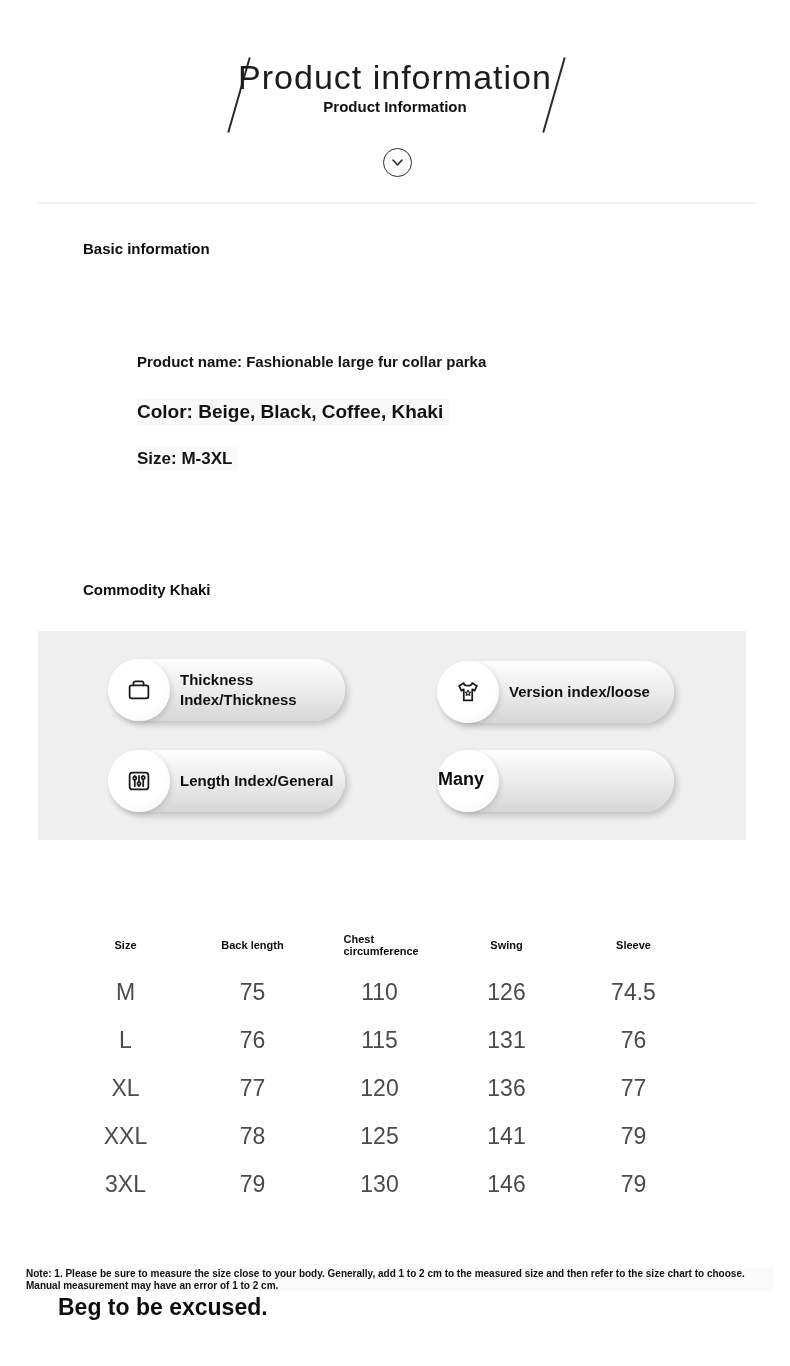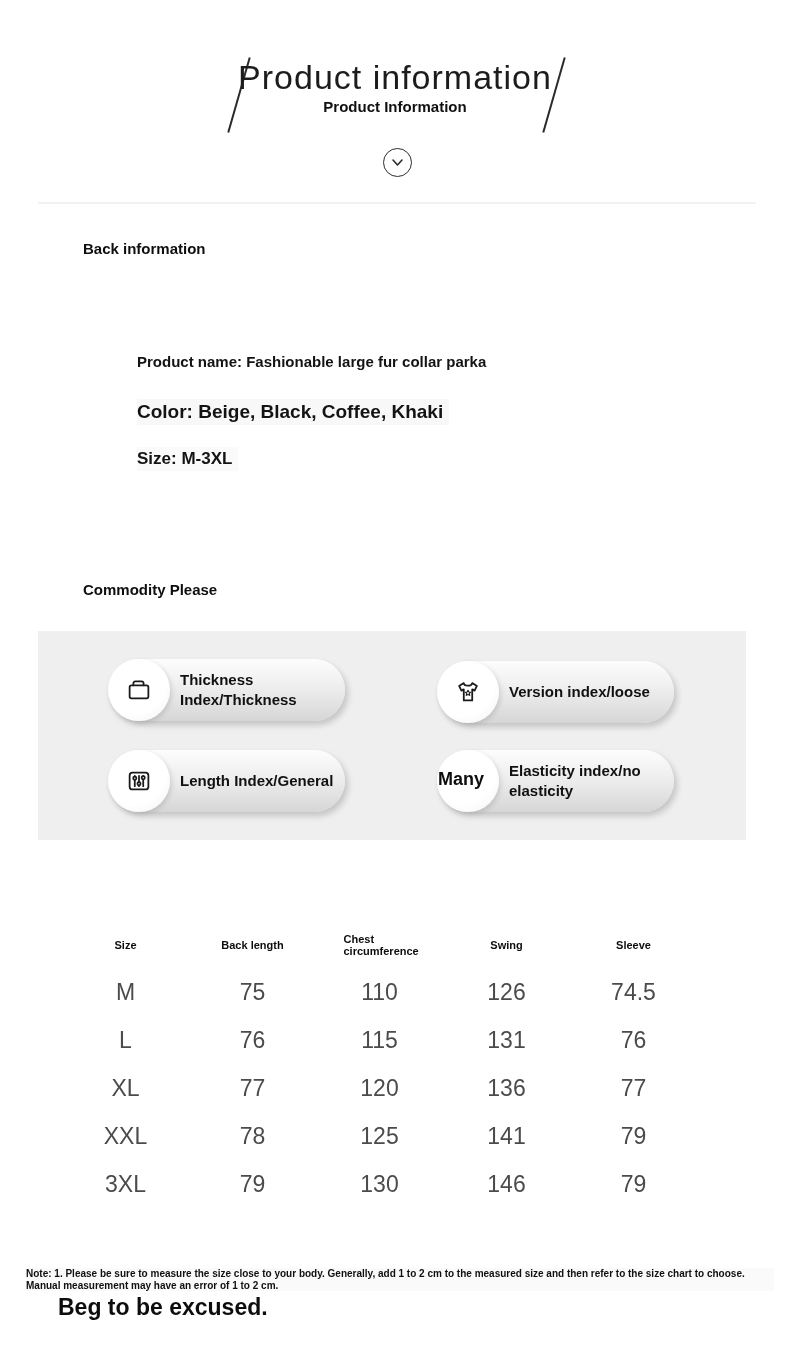--- a/index.html
+++ b/index.html
@@ -123,26 +123,26 @@
 <div class="abs slash slash-right"></div>
 <div class="abs main-title">Product information</div>
 <div class="abs sub-title">Product Information</div>
 <div class="abs chevron-btn">
   <svg width="13" height="9" viewBox="0 0 13 9">
     <polyline points="2,2 6.5,7 11,2" fill="none" stroke="#2c2c2c" stroke-width="1.6" stroke-linecap="round" stroke-linejoin="round"></polyline>
   </svg>
 </div>
 
 <div class="abs divider"></div>
-<div class="abs section-heading h-basic">Back information</div>
+<div class="abs section-heading h-basic">Basic information</div>
 <div class="abs info-line product-name">Product name: Fashionable large fur collar parka</div>
 <div class="abs info-line color-line">Color: Beige, Black, Coffee, Khaki</div>
 <div class="abs info-line size-line">Size: M-3XL</div>
 
-<div class="abs section-heading h-commodity">Commodity Please</div>
+<div class="abs section-heading h-commodity">Commodity Khaki</div>
 
 <div class="abs commodity-panel">
 
   <div class="pill pill-1">
     <div class="pill-circle">
       <svg class="icon-svg" width="30" height="30" viewBox="0 0 32 32">
         <path d="M10 11 V9 a2.2 2.2 0 0 1 2.2 -2.2 h6.5 a2.2 2.2 0 0 1 2.2 2.2 v2"></path>
         <rect x="6" y="11" width="20" height="14" rx="2"></rect>
       </svg>
     </div>
@@ -170,21 +170,20 @@
         <circle cx="16" cy="19" r="1.7" fill="#fff"></circle>
         <circle cx="20.5" cy="12.5" r="1.7" fill="#fff"></circle>
       </svg>
     </div>
     <div class="pill-label">Length Index/General</div>
   </div>
 
   <div class="pill pill-4">
     <div class="pill-circle"></div>
     <div class="many-badge">Many</div>
-    <div class="pill-label">Elasticity index/no elasticity</div>
   </div>
 
 </div>
 
 <div class="abs size-table">
   <div class="t-row t-head">
     <div class="cell">Size</div>
     <div class="cell">Back length</div>
     <div class="cell cell-small">Chest circumference</div>
     <div class="cell">Swing</div>

